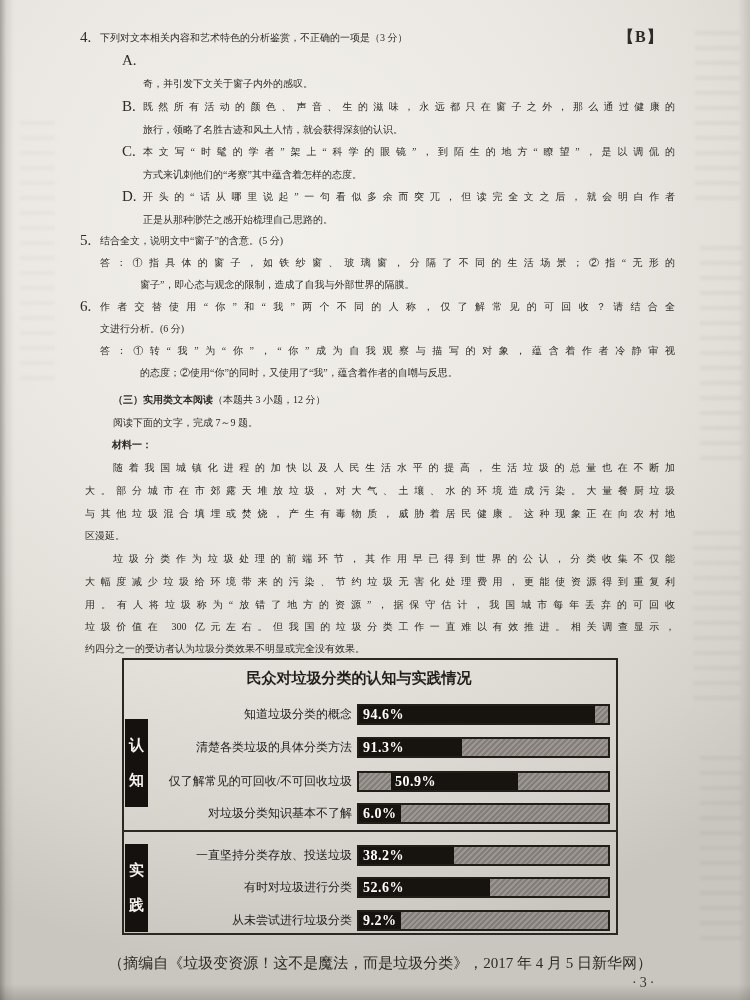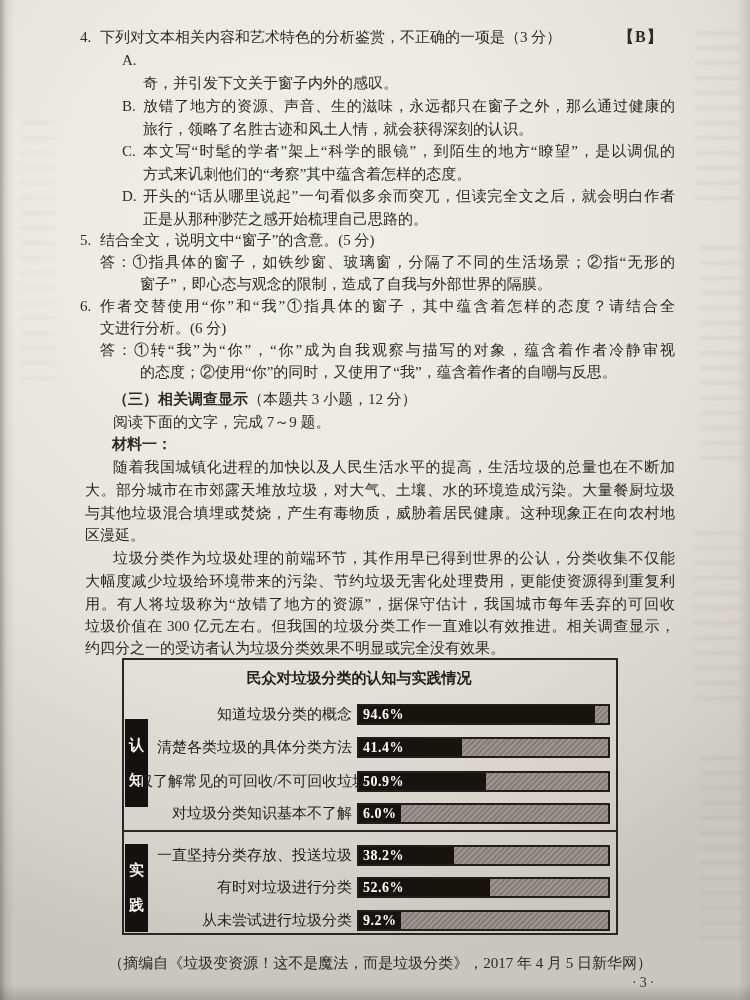--- a/index.html
+++ b/index.html
@@ -6,41 +6,41 @@
   .page{
     position:relative;width:750px;height:1000px;overflow:hidden;
     font-family:"Liberation Serif","DejaVu Serif",serif;
     color:#2e2a25;
     background:
       linear-gradient(to right, rgba(55,50,45,.38) 0px, rgba(55,50,45,.10) 6px, rgba(55,50,45,0) 14px),
       linear-gradient(to top, rgba(55,50,45,.22) 0px, rgba(55,50,45,0) 16px),
       linear-gradient(to left, rgba(55,50,45,.14) 0px, rgba(55,50,45,0) 12px),
       radial-gradient(ellipse 95% 75% at 38% 22%, #f2f0eb 0%, #ebe8e3 40%, #e3e0da 62%, #d6d3cc 84%, #c9c6bf 100%);
   }
-  .tl{position:absolute;font-size:15px;line-height:21px;white-space:nowrap;}
+  .tl{position:absolute;font-size:10px;line-height:21px;white-space:nowrap;}
   .jl{white-space:normal;text-align:justify;text-align-last:justify;}
   .marker{position:absolute;font-size:15px;line-height:21px;}
   .bold{font-weight:700;}
   .ansmark{position:absolute;font-weight:700;font-size:16px;line-height:21px;letter-spacing:1px;}
   .indent{text-indent:28px;}
   .src{position:absolute;left:85px;width:590px;text-align:center;font-size:15px;}
   .pagenum{position:absolute;font-size:14px;letter-spacing:3px;color:#3a3631;}
   
   .chart{position:absolute;left:122px;top:658px;width:496px;height:277px;
          border:2px solid #2b2723;box-sizing:border-box;}
   .chart-title{position:absolute;top:9px;left:0;right:22px;text-align:center;
                font-weight:700;font-size:15px;color:#221f1b;
                font-family:"Liberation Sans","DejaVu Sans",sans-serif;}
   .divider{position:absolute;left:0;right:0;top:170px;border-top:2px solid #2b2723;}
   .group-tab{position:absolute;left:1px;width:23px;background:#14110e;color:#f4f2ee;
              font-weight:700;font-size:15px;display:flex;flex-direction:column;
              align-items:center;justify-content:space-evenly;
              font-family:"Liberation Sans","DejaVu Sans",sans-serif;}
   .bar-row{position:absolute;left:14px;width:472px;height:21px;display:flex;}
-  .bar-label{width:214px;text-align:right;font-size:15px;line-height:21px;
+  .bar-label{width:214px;text-align:right;font-size:12px;line-height:21px;
              padding-right:5px;white-space:nowrap;color:#262220;}
   .bar-track{flex:1;position:relative;border:2px solid #211d19;box-sizing:border-box;
              background:repeating-linear-gradient(135deg,#9b9691 0 2px,#837e78 2px 4px);}
   .bar-fill{position:absolute;left:0;top:0;bottom:0;background:#17130f;
             min-width:max-content;display:flex;align-items:center;}
   .bar-value{color:#ffffff;font-weight:700;font-size:14px;padding:0 4px 0 4px;
              white-space:nowrap;letter-spacing:.5px;}
   
   .bleed{position:absolute;opacity:.55;filter:blur(1.5px);pointer-events:none;
          background:repeating-linear-gradient(0deg, rgba(100,95,88,.13) 0 4px, rgba(100,95,88,0) 4px 15px);}
@@ -51,43 +51,43 @@
 <div class="page">
 
   <span class="marker" style="top:27px;left:80px">4.</span>
   <div class="tl" style="top:27px;left:100px;width:520px">下列对文本相关内容和艺术特色的分析鉴赏，不正确的一项是（3 分）</div>
   <div class="ansmark" style="top:26px;left:618px">【B】</div>
 
   <span class="marker" style="top:50px;left:122px">A.</span>
   <div class="tl" style="top:73px;left:143px">奇，并引发下文关于窗子内外的感叹。</div>
 
   <span class="marker" style="top:96px;left:122px">B.</span>
-  <div class="tl jl" style="top:96px;left:143px;width:532px">放错了地方的资源、声音、生的滋味，永远都只在窗子之外，那么通过健康的</div>
+  <div class="tl jl" style="top:96px;left:143px;width:532px">既然所有活动的颜色、声音、生的滋味，永远都只在窗子之外，那么通过健康的</div>
   <div class="tl" style="top:119px;left:143px">旅行，领略了名胜古迹和风土人情，就会获得深刻的认识。</div>
 
   <span class="marker" style="top:141px;left:122px">C.</span>
   <div class="tl jl" style="top:141px;left:143px;width:532px">本文写“时髦的学者”架上“科学的眼镜”，到陌生的地方“瞭望”，是以调侃的</div>
   <div class="tl" style="top:164px;left:143px">方式来讥刺他们的“考察”其中蕴含着怎样的态度。</div>
 
   <span class="marker" style="top:186px;left:122px">D.</span>
   <div class="tl jl" style="top:186px;left:143px;width:532px">开头的“话从哪里说起”一句看似多余而突兀，但读完全文之后，就会明白作者</div>
   <div class="tl" style="top:209px;left:143px">正是从那种渺茫之感开始梳理自己思路的。</div>
 
   <span class="marker" style="top:230px;left:80px">5.</span>
   <div class="tl" style="top:230px;left:100px">结合全文，说明文中“窗子”的含意。(5 分)</div>
   <div class="tl jl" style="top:252px;left:100px;width:575px">答：①指具体的窗子，如铁纱窗、玻璃窗，分隔了不同的生活场景；②指“无形的</div>
   <div class="tl" style="top:274px;left:140px">窗子”，即心态与观念的限制，造成了自我与外部世界的隔膜。</div>
 
   <span class="marker" style="top:296px;left:80px">6.</span>
-  <div class="tl jl" style="top:296px;left:100px;width:575px">作者交替使用“你”和“我”①指具体的窗子，其中蕴含着怎样的态度？请结合全</div>
+  <div class="tl jl" style="top:296px;left:100px;width:575px">作者交替使用“你”和“我”两个不同的人称，仅了解常见的可回收？请结合全</div>
   <div class="tl" style="top:318px;left:100px">文进行分析。(6 分)</div>
   <div class="tl jl" style="top:340px;left:100px;width:575px">答：①转“我”为“你”，“你”成为自我观察与描写的对象，蕴含着作者冷静审视</div>
   <div class="tl" style="top:362px;left:140px">的态度；②使用“你”的同时，又使用了“我”，蕴含着作者的自嘲与反思。</div>
 
-  <div class="tl" style="top:389px;left:113px"><span class="bold">（三）相关调查显示</span><span>（本题共 3 小题，12 分）</span></div>
+  <div class="tl" style="top:389px;left:113px"><span class="bold">（三）实用类文本阅读</span><span>（本题共 3 小题，12 分）</span></div>
   <div class="tl" style="top:412px;left:113px">阅读下面的文字，完成 7～9 题。</div>
   <div class="tl bold" style="top:434px;left:112px">材料一：</div>
 
   <div class="tl jl indent" style="top:457px;left:85px;width:590px">随着我国城镇化进程的加快以及人民生活水平的提高，生活垃圾的总量也在不断加</div>
   <div class="tl jl" style="top:503px;left:85px;width:590px">与其他垃圾混合填埋或焚烧，产生有毒物质，威胁着居民健康。这种现象正在向农村地</div>
   <div class="tl jl" style="top:480px;left:85px;width:590px">大。部分城市在市郊露天堆放垃圾，对大气、土壤、水的环境造成污染。大量餐厨垃圾</div>
   <div class="tl" style="top:525px;left:85px">区漫延。</div>
 
   <div class="tl jl indent" style="top:548px;left:85px;width:590px">垃圾分类作为垃圾处理的前端环节，其作用早已得到世界的公认，分类收集不仅能</div>
   <div class="tl jl" style="top:571px;left:85px;width:590px">大幅度减少垃圾给环境带来的污染、节约垃圾无害化处理费用，更能使资源得到重复利</div>
@@ -112,28 +112,28 @@
       <div class="bar-track">
           <div class="bar-fill" style="width: 94.6%; background: rgb(23, 19, 15); font-family: Liberation Serif, serif;">
             <span class="bar-value">94.6%</span>
           </div>
         </div>
     </div>
     <div class="bar-row" style="top:77px">
       <div class="bar-label">清楚各类垃圾的具体分类方法</div>
       <div class="bar-track">
           <div class="bar-fill" style="width: 41.4%; background: rgb(23, 19, 15);">
-            <span class="bar-value">41.4%</span>
+            <span class="bar-value">91.3%</span>
           </div>
         </div>
     </div>
     <div class="bar-row" style="top:111px">
       <div class="bar-label">仅了解常见的可回收/不可回收垃圾</div>
       <div class="bar-track">
-          <div class="bar-fill" style="width: 50.9%; background: rgb(23, 19, 15);">
+          <div class="bar-fill" style="width: 50.9%; background: rgb(23, 19, 15); margin-left: 32px;">
             <span class="bar-value">50.9%</span>
           </div>
         </div>
     </div>
     <div class="bar-row" style="top:143px">
       <div class="bar-label">对垃圾分类知识基本不了解</div>
       <div class="bar-track">
           <div class="bar-fill" style="width: 6%; background: rgb(23, 19, 15);">
             <span class="bar-value">6.0%</span>
           </div>

